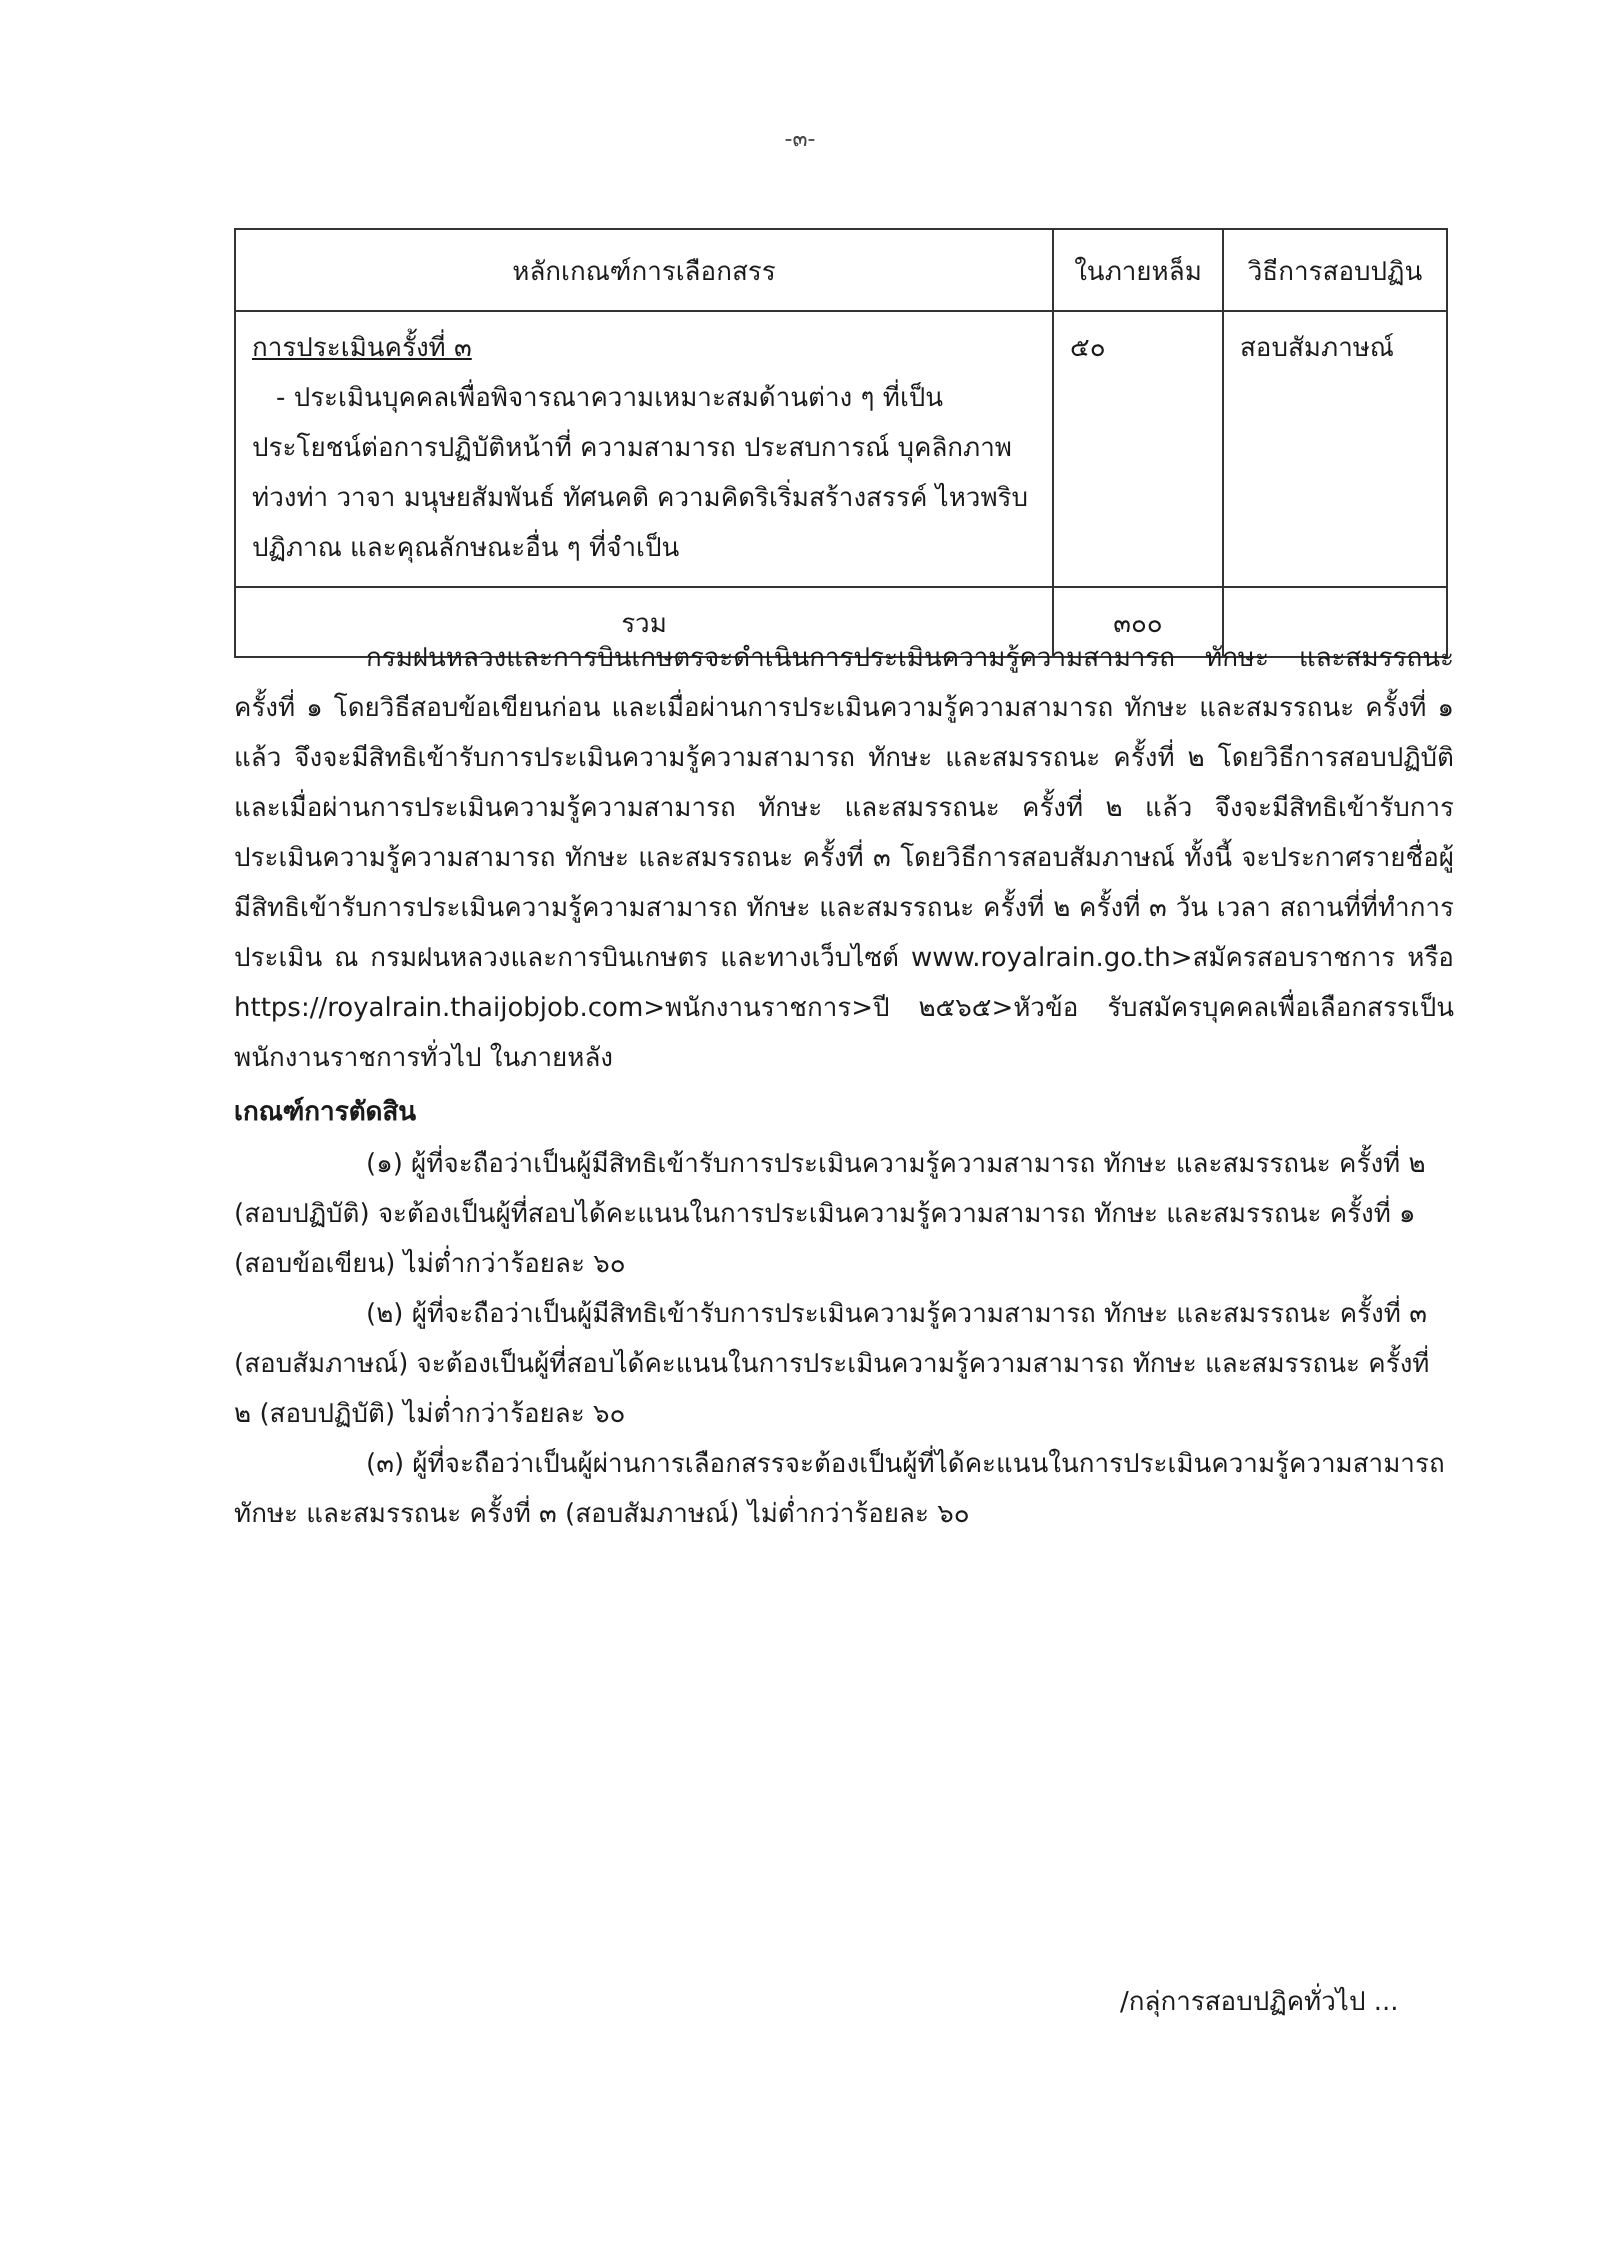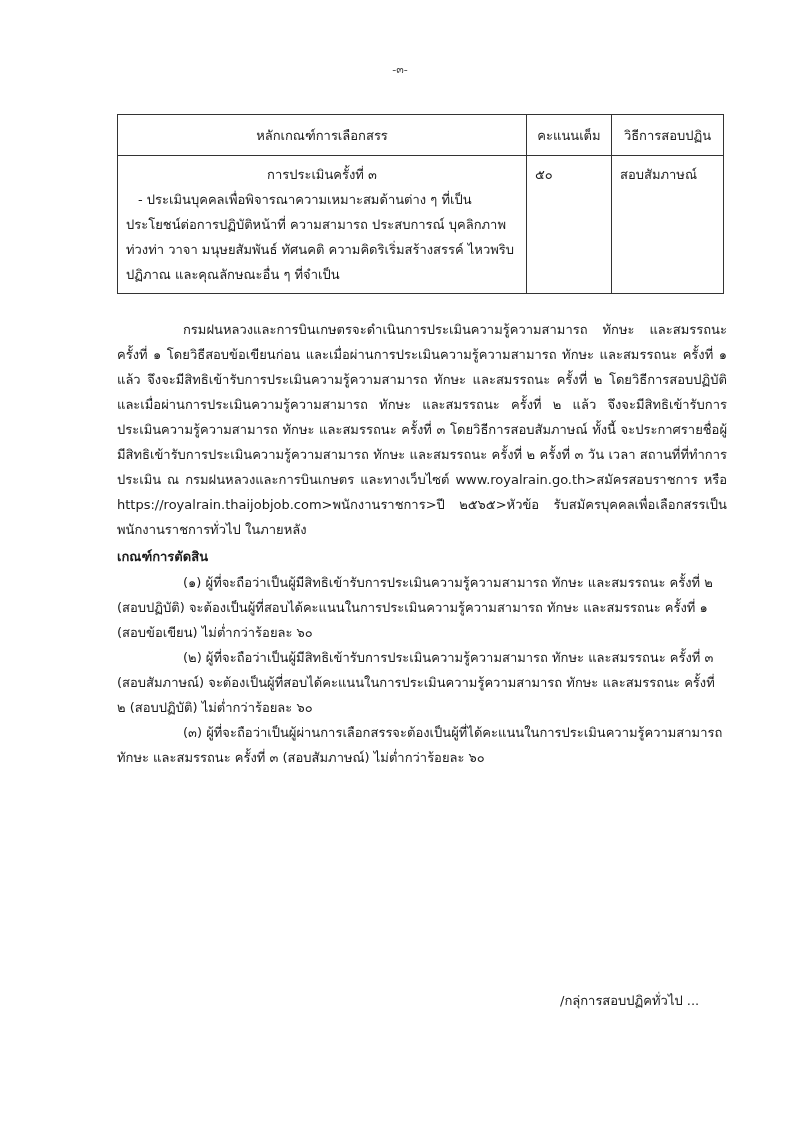--- a/index.html
+++ b/index.html
@@ -42,21 +42,21 @@
     .sel-table col.c1 { width: 409px; }
     .sel-table col.c2 { width: 85px; }
     .sel-table col.c3 { width: 112px; }
     .sel-table th {
       height: 40px;
       vertical-align: middle;
       text-align: center;
     }
     .cell-pad { padding: 6px 8px 6px 8px; line-height: 25px; }
     .round-title {
-      text-align: center;
+      text-decoration: underline;
     }
     .round-desc {
       text-indent: 12px;
     }
     .center { text-align: left; }
     .total-row td {
       height: 34px;
       vertical-align: middle;
       text-align: center;
     }
@@ -106,39 +106,44 @@
 
 <table class="sel-table">
   <colgroup>
     <col class="c1">
       <col class="c2">
       <col class="c3">
   </colgroup>
   <thead>
     <tr>
       <th>หลักเกณฑ์การเลือกสรร</th>
-      <th>คะแนนเต็ม</th>
+      <th>ในภายหล็ม</th>
       <th>วิธีการสอบปฏิน</th>
     </tr>
   </thead>
   <tbody>
     <tr>
       <td>
         <div class="cell-pad">
           <div class="round-title">การประเมินครั้งที่ ๓</div>
           <div class="round-desc">- ประเมินบุคคลเพื่อพิจารณาความเหมาะสมด้านต่าง ๆ ที่เป็นประโยชน์ต่อการปฏิบัติหน้าที่ ความสามารถ ประสบการณ์ บุคลิกภาพ ท่วงท่า วาจา มนุษยสัมพันธ์ ทัศนคติ ความคิดริเริ่มสร้างสรรค์ ไหวพริบ ปฏิภาณ และคุณลักษณะอื่น ๆ ที่จำเป็น</div>
         </div>
       </td>
       <td>
         <div class="cell-pad center">๕๐</div>
       </td>
       <td>
         <div class="cell-pad center">สอบสัมภาษณ์</div>
       </td>
     </tr>
+    <tr class="total-row">
+      <td>รวม</td>
+      <td>๓๐๐</td>
+      <td></td>
+    </tr>
   </tbody>
 </table>
 
 <div class="body-text para-main">กรมฝนหลวงและการบินเกษตรจะดำเนินการประเมินความรู้ความสามารถ ทักษะ และสมรรถนะ ครั้งที่ ๑ โดยวิธีสอบข้อเขียนก่อน และเมื่อผ่านการประเมินความรู้ความสามารถ ทักษะ และสมรรถนะ ครั้งที่ ๑ แล้ว จึงจะมีสิทธิเข้ารับการประเมินความรู้ความสามารถ ทักษะ และสมรรถนะ ครั้งที่ ๒ โดยวิธีการสอบปฏิบัติ และเมื่อผ่านการประเมินความรู้ความสามารถ ทักษะ และสมรรถนะ ครั้งที่ ๒ แล้ว จึงจะมีสิทธิเข้ารับการประเมินความรู้ความสามารถ ทักษะ และสมรรถนะ ครั้งที่ ๓ โดยวิธีการสอบสัมภาษณ์ ทั้งนี้ จะประกาศรายชื่อผู้มีสิทธิเข้ารับการประเมินความรู้ความสามารถ ทักษะ และสมรรถนะ ครั้งที่ ๒ ครั้งที่ ๓ วัน เวลา สถานที่ที่ทำการประเมิน ณ กรมฝนหลวงและการบินเกษตร และทางเว็บไซต์ www.royalrain.go.th&gt;สมัครสอบราชการ หรือ https://royalrain.thaijobjob.com&gt;พนักงานราชการ&gt;ปี ๒๕๖๕&gt;หัวข้อ รับสมัครบุคคลเพื่อเลือกสรรเป็นพนักงานราชการทั่วไป ในภายหลัง</div>
 
 <div class="criteria-heading">เกณฑ์การตัดสิน</div>
 
 <div class="criteria-list">
   <p class="criteria-item">(๑)  ผู้ที่จะถือว่าเป็นผู้มีสิทธิเข้ารับการประเมินความรู้ความสามารถ ทักษะ และสมรรถนะ ครั้งที่ ๒ (สอบปฏิบัติ) จะต้องเป็นผู้ที่สอบได้คะแนนในการประเมินความรู้ความสามารถ ทักษะ และสมรรถนะ ครั้งที่ ๑ (สอบข้อเขียน) ไม่ต่ำกว่าร้อยละ ๖๐</p>
   <p class="criteria-item">(๒)  ผู้ที่จะถือว่าเป็นผู้มีสิทธิเข้ารับการประเมินความรู้ความสามารถ ทักษะ และสมรรถนะ ครั้งที่ ๓ (สอบสัมภาษณ์) จะต้องเป็นผู้ที่สอบได้คะแนนในการประเมินความรู้ความสามารถ ทักษะ และสมรรถนะ ครั้งที่ ๒ (สอบปฏิบัติ) ไม่ต่ำกว่าร้อยละ ๖๐</p>

